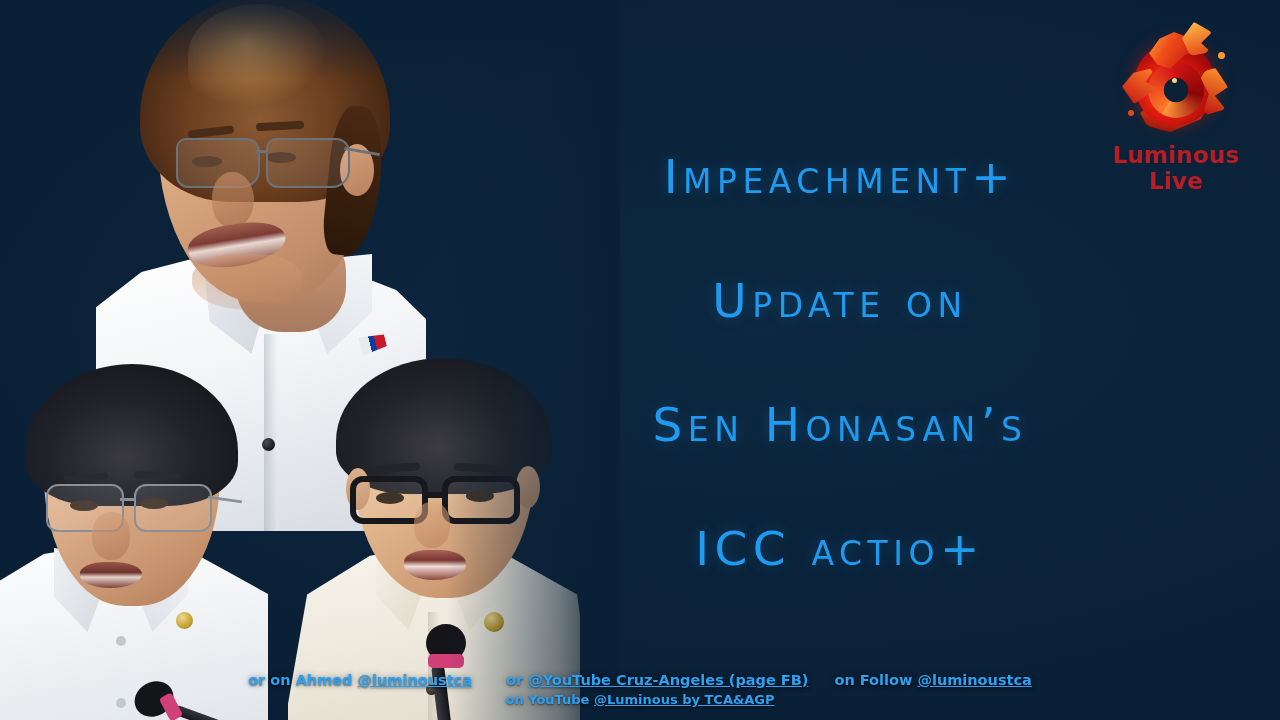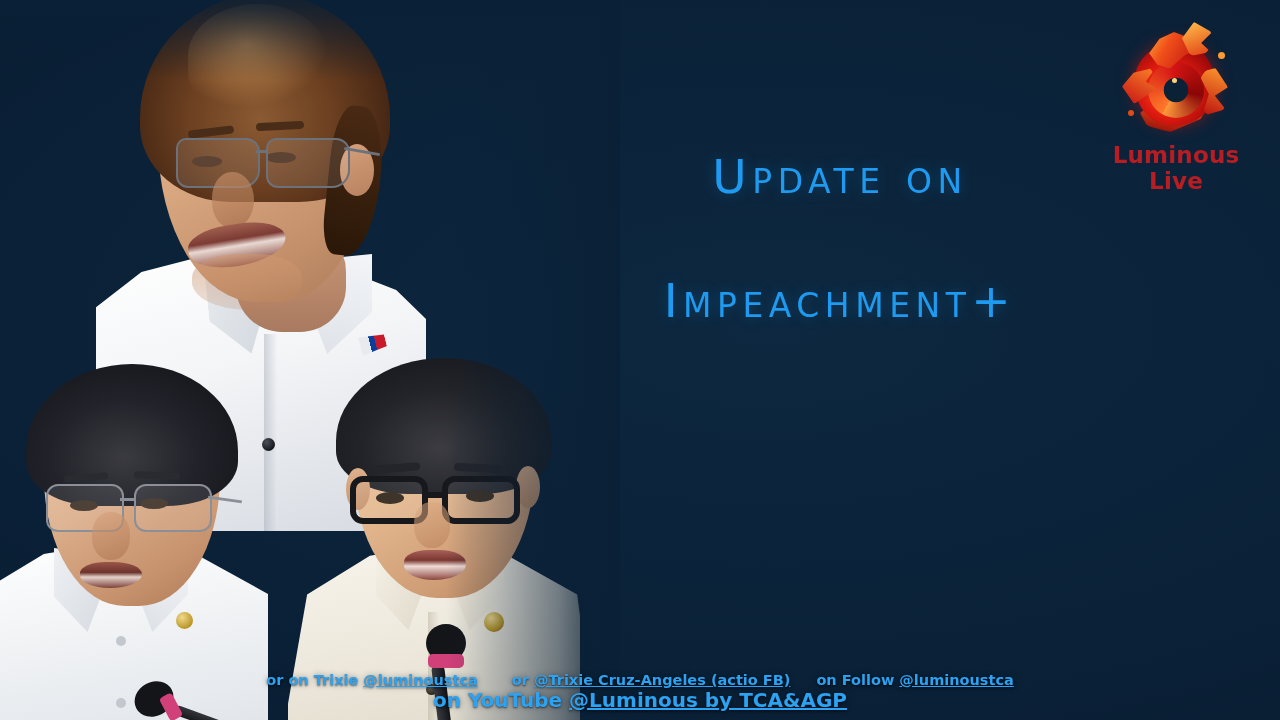--- a/index.html
+++ b/index.html
@@ -358,21 +358,21 @@
     left: 0; right: 0; bottom: 10px;
     text-align: center;
     color: #2ba2f2;
     font-family: "DejaVu Sans", sans-serif;
     font-weight: bold;
     text-shadow: 0 1px 2px rgba(0,0,0,.55), 0 0 6px rgba(0,0,0,.4);
   }
   .footer .f-line { display: block; white-space: nowrap; }
   .footer .f1 { font-size: 16.5px; line-height: 21px; }
   .footer .f2 { font-size: 14.5px; line-height: 20px; }
-  .footer .f3 { font-size: 20px; line-height: 20px; }
+  .footer .f3 { font-size: 13px; line-height: 20px; }
   .footer u { text-decoration: underline; text-underline-offset: 1px; }
   .footer .gap { display: inline-block; width: 34px; }
   .footer .gap-sm { display: inline-block; width: 26px; }
 </style>
 </head>
 <body>
 
 <div id="thumbnail">
 
   <div class="bg-base"></div>
@@ -465,22 +465,24 @@
         <div class="ring"></div>
 
       </div>
     </div>
 
     <div class="collage-fade"></div>
     <div class="collage-fade-top"></div>
   </div>
 
   <div class="headline">
+    <span class="line">Impeachment+</span>
     <span class="line">Update on</span>
-    <span class="line">Impeachment+</span>
+    <span class="line">Sen Honasan’s</span>
+    <span class="line">ICC actio+</span>
     
     
   </div>
 
   <div class="logo-block">
     <div class="logo-mark">
       <div class="flame f-tail"></div>
       <div class="flame f-core"></div>
       <div class="flame f-swirl"></div>
       <div class="flame f-spike-b"></div>
@@ -488,17 +490,17 @@
       <div class="flame f-head"></div>
       <div class="flame f-spike-a"></div>
       <div class="flame f-ember1"></div>
       <div class="flame f-ember2"></div>
       <div class="flame f-ember3"></div>
     </div>
     <div class="logo-text">Luminous Live</div>
   </div>
 
   <div class="footer">
-    <span class="f-line f2"><span>or on Trixie </span><u>@luminoustca</u><span class="gap"></span><span>or </span><u>@Trixie Cruz-Angeles (actio FB)</u><span class="gap-sm"></span><span>on Follow </span><u>@luminoustca</u></span>
+    <span class="f-line f2"><span>or on Ahmed </span><u>@luminoustca</u><span class="gap"></span><span>or </span><u>@YouTube Cruz-Angeles (page FB)</u><span class="gap-sm"></span><span>on Follow </span><u>@luminoustca</u></span>
     <span class="f-line f3"><span>on YouTube </span><u>@Luminous by TCA&amp;AGP</u></span>
   </div>
 
 </div>
 
 </body></html>

